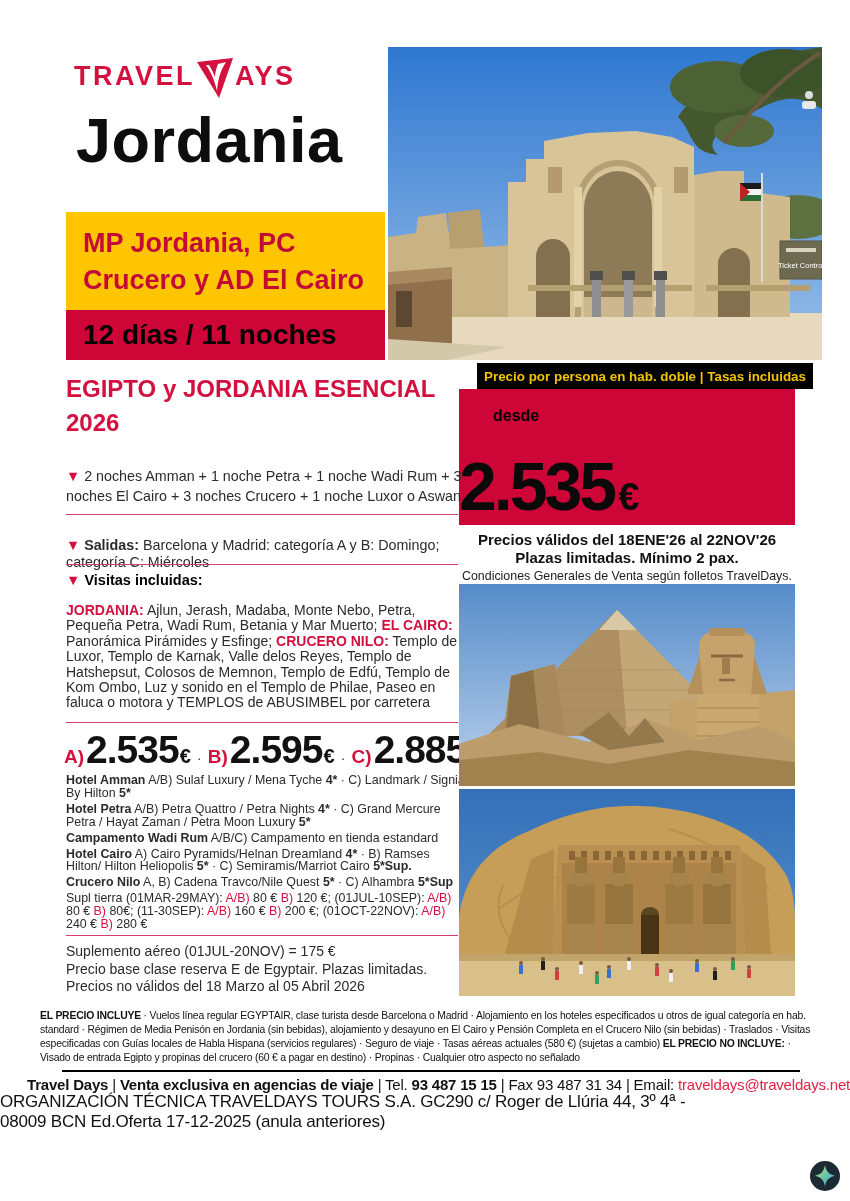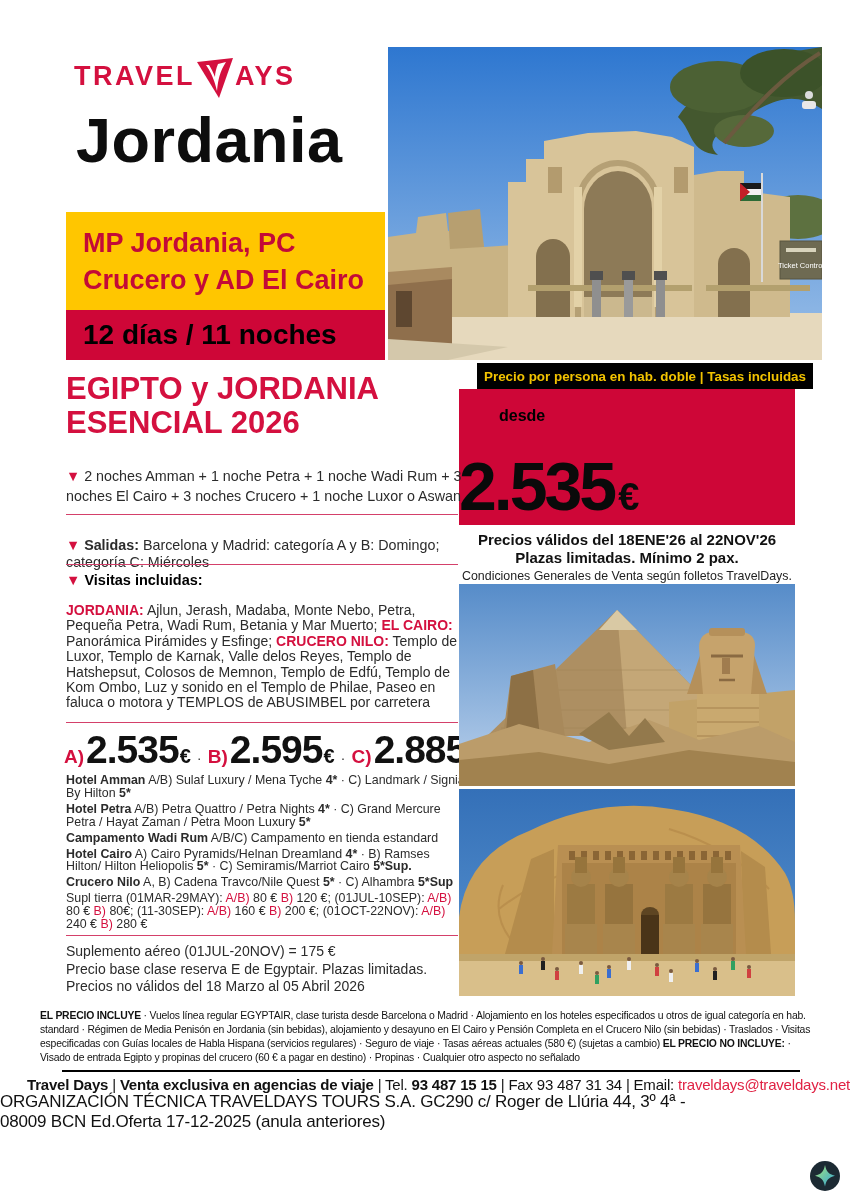--- a/index.html
+++ b/index.html
@@ -13,21 +13,21 @@
   
   .logo-row { left:74px; top:58px; display:flex; align-items:center; color:#d4103f; font-weight:bold; font-size:27px; letter-spacing:2.5px; }
   .logo-row svg { margin:0 1px -10px 1px; }
   .page-title { left:76px; top:104px; font-size:63px; font-weight:bold; color:#0d0d0d; letter-spacing:0.5px; }
 
   
   .banner-yellow { left:66px; top:212px; width:319px; height:98px; background:#ffc600; color:#c30a38; font-weight:bold; font-size:27px; line-height:37px; padding:13px 0 0 17px; box-sizing:border-box; }
   .banner-red { left:66px; top:310px; width:319px; height:50px; background:#ce0637; color:#000; font-weight:bold; font-size:28px; line-height:50px; padding-left:17px; box-sizing:border-box; }
 
   
-  .offer-title { left:66px; top:372px; width:400px; font-size:31px; line-height:34px; font-weight:bold; color:#d4103f; }
+  .offer-title { left:66px; top:372px; width:400px; font-size:24px; line-height:34px; font-weight:bold; color:#d4103f; }
   .para { color:#2b2b2b; }
   .p-nights { left:66px; top:452px; width:398px; font-size:14.3px; line-height:20px; }
   .hr-red { left:66px; width:392px; height:0; border-top:1.6px solid #d4406a; }
   .hr1 { top:514px; } .hr2 { top:564px; } .hr3 { top:722px; } .hr4 { top:935px; }
   .p-salidas { left:66px; top:523px; width:398px; font-size:14.3px; line-height:16.5px; }
   .p-visitas-head { left:66px; top:572px; width:398px; font-size:14.5px; font-weight:bold; }
   .p-visitas { left:66px; top:589px; width:402px; font-size:14px; line-height:15.4px; }
 
   .price-row { left:64px; top:728px; width:400px; display:flex; align-items:baseline; }
   .pr-label { color:#d4103f; font-weight:bold; font-size:19px; margin-right:2px; }
@@ -36,21 +36,21 @@
   .pr-sep { color:#444; font-size:15px; margin:0 6px; }
 
   .hotel-list { left:66px; top:774px; width:402px; font-size:12.4px; line-height:12.9px; color:#2b2b2b; }
   .hotel-line { margin-bottom:3px; }
   .p-air { left:66px; top:943px; width:398px; font-size:14px; }
   .p-base { left:66px; top:961px; width:398px; font-size:14px; line-height:16.5px; }
 
   
   .black-bar { left:459px; top:363px; width:336px; height:26px; background:#000; color:#f2c300; font-weight:bold; font-size:13.4px; display:flex; align-items:center; justify-content:center;margin-left:18px; }
   .red-panel { left:459px; top:389px; width:336px; height:136px; background:#ce0637; }
-  .from-label { position:absolute; left:40px; top:18px; font-size:16px; font-weight:bold; color:#000;text-align:center; }
+  .from-label { position:absolute; left:34px; top:18px; font-size:16px; font-weight:bold; color:#000;text-align:center; }
   .big-price { position:absolute; left:0; right:0; top:30px; text-align:left; color:#0a0a0a;margin-top:28px; }
   .big-amount { font-size:68px; font-weight:bold; letter-spacing:-3px; }
   .big-cur { font-size:38px; font-weight:bold; margin-left:4px; }
   .validity { left:459px; top:531px; width:336px; text-align:center; color:#111; }
   .validity .v-bold { font-size:15px; line-height:17.5px; font-weight:bold; }
   .validity .v-small { font-size:12.4px; margin-top:3px; color:#222; }
 
   
   .photo { display:block; }
   .photo1 { left:388px; top:47px; }

